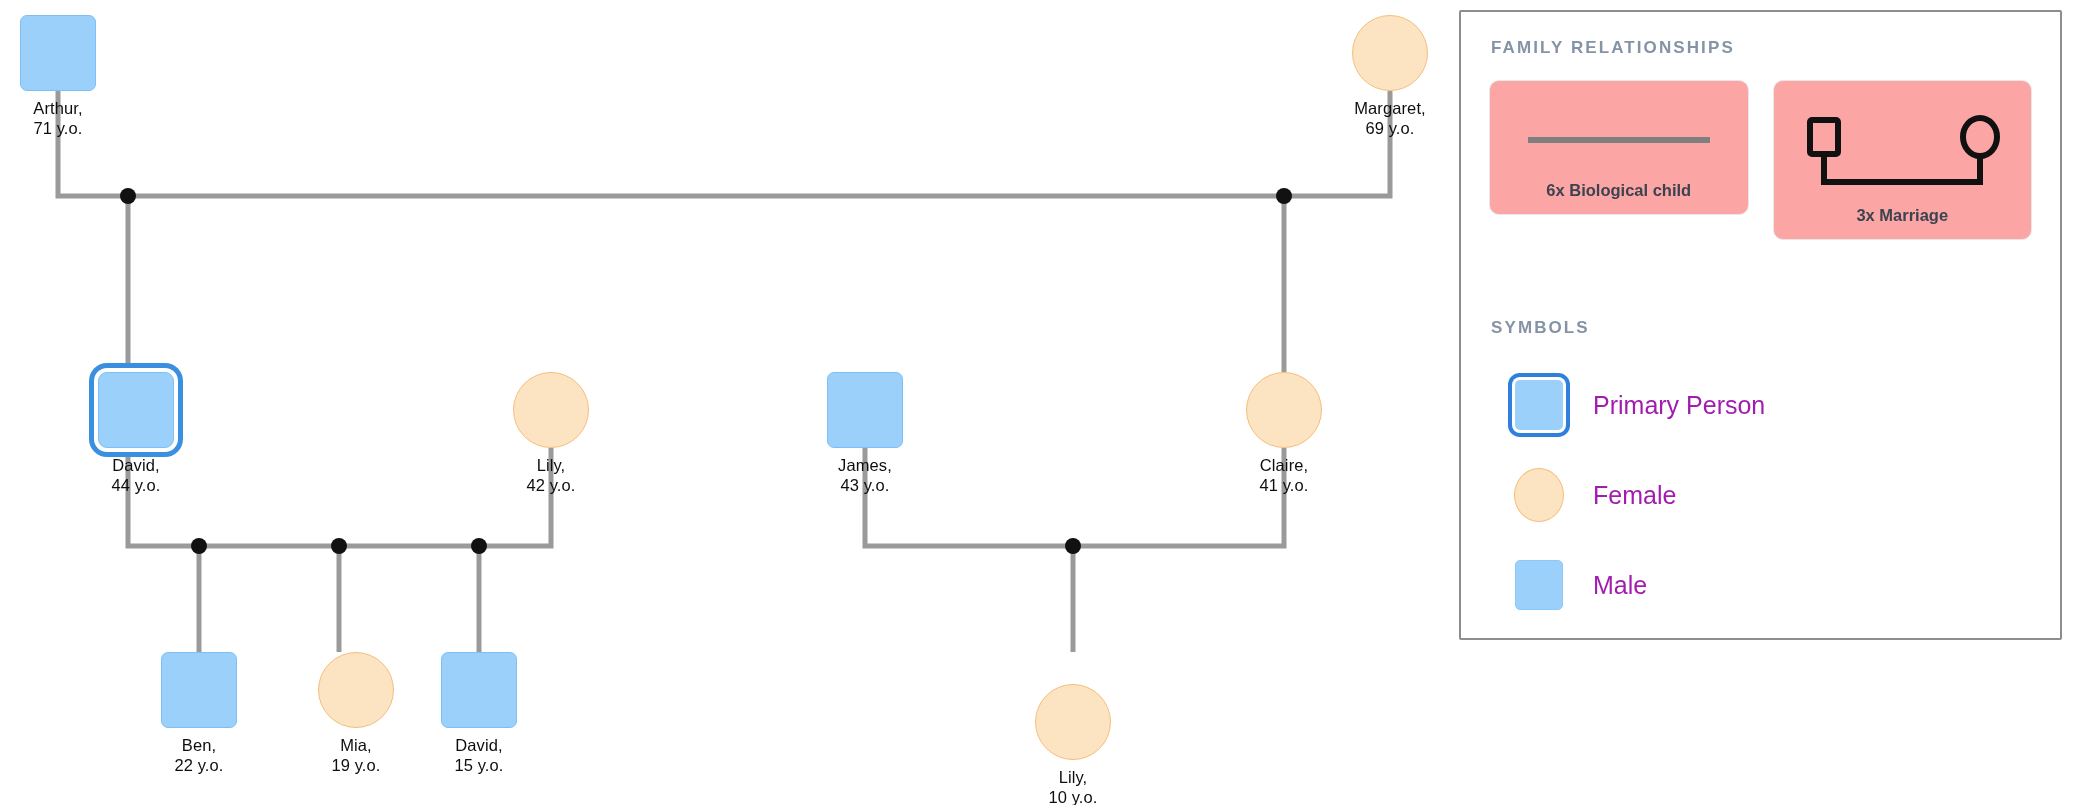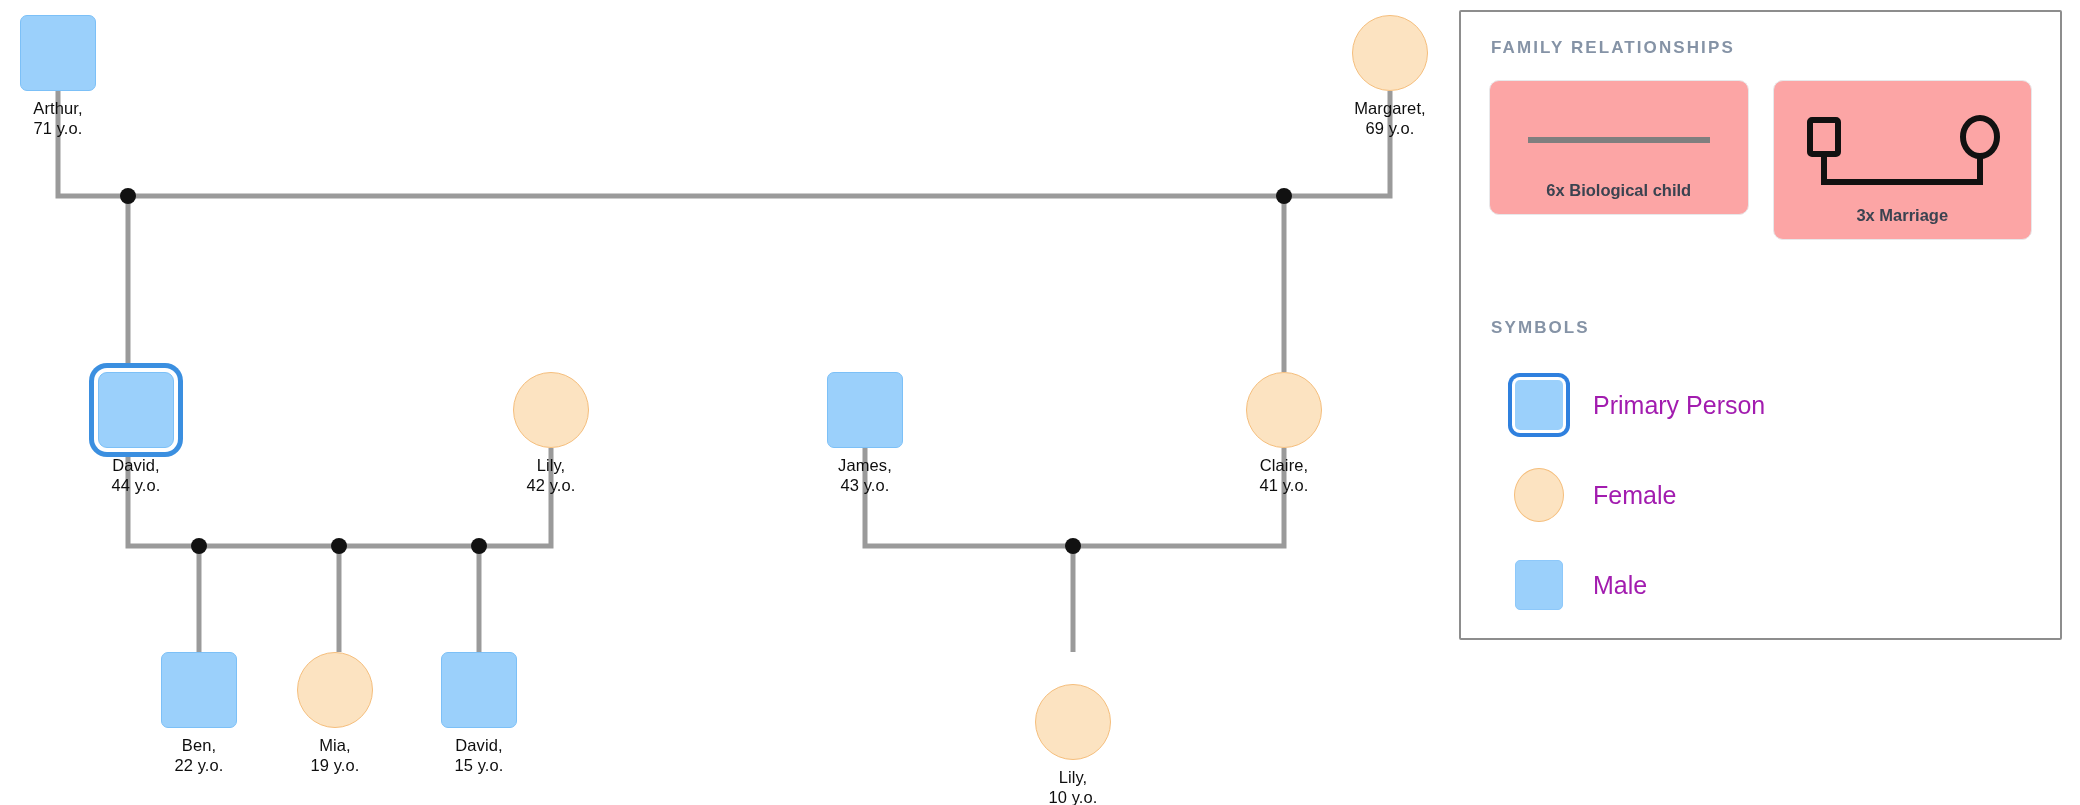--- a/index.html
+++ b/index.html
@@ -242,21 +242,21 @@
   </div>
 
   <div class="node" style="left:199px;top:690px;">
     <div class="node-shape shape-male"></div>
     <div class="node-label">
       <span class="ln">Ben,</span>
       <span class="ln">22 y.o.</span>
     </div>
   </div>
 
-  <div class="node" style="left:335px;top:690px;">
+  <div class="node" style="left:356px;top:690px;">
     <div class="node-shape shape-female"></div>
     <div class="node-label">
       <span class="ln">Mia,</span>
       <span class="ln">19 y.o.</span>
     </div>
   </div>
 
   <div class="node" style="left:479px;top:690px;">
     <div class="node-shape shape-male"></div>
     <div class="node-label">

